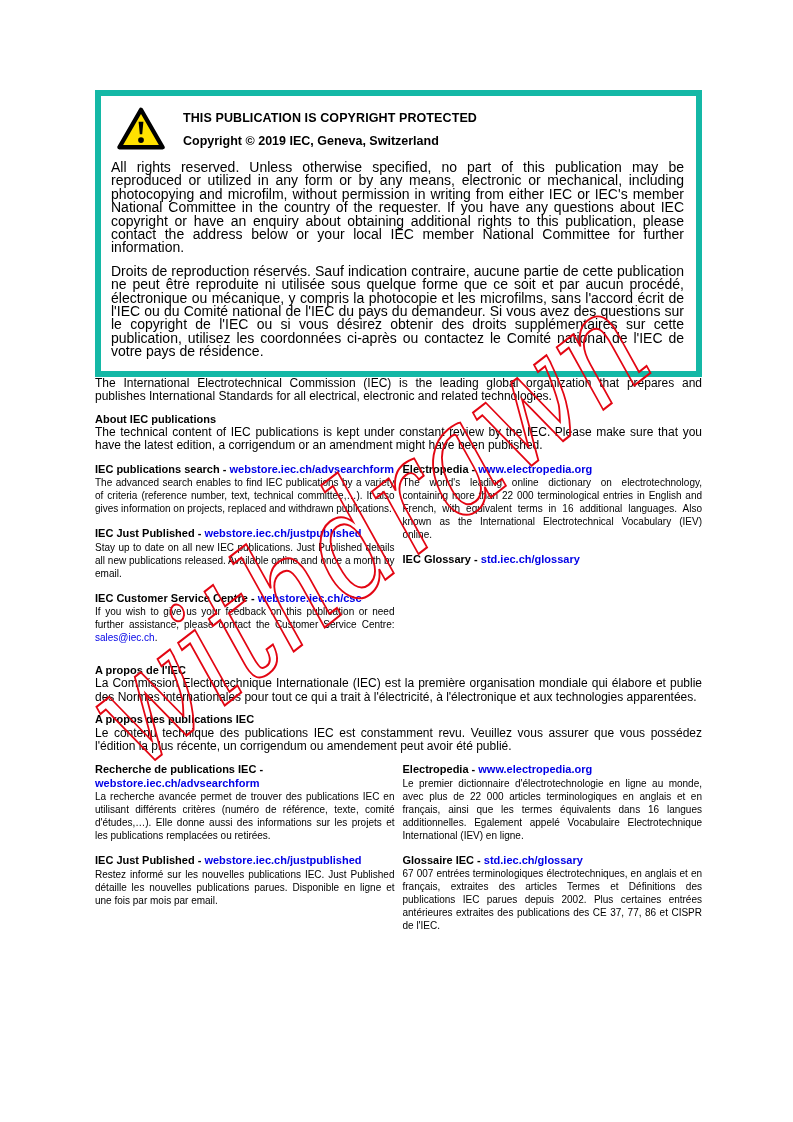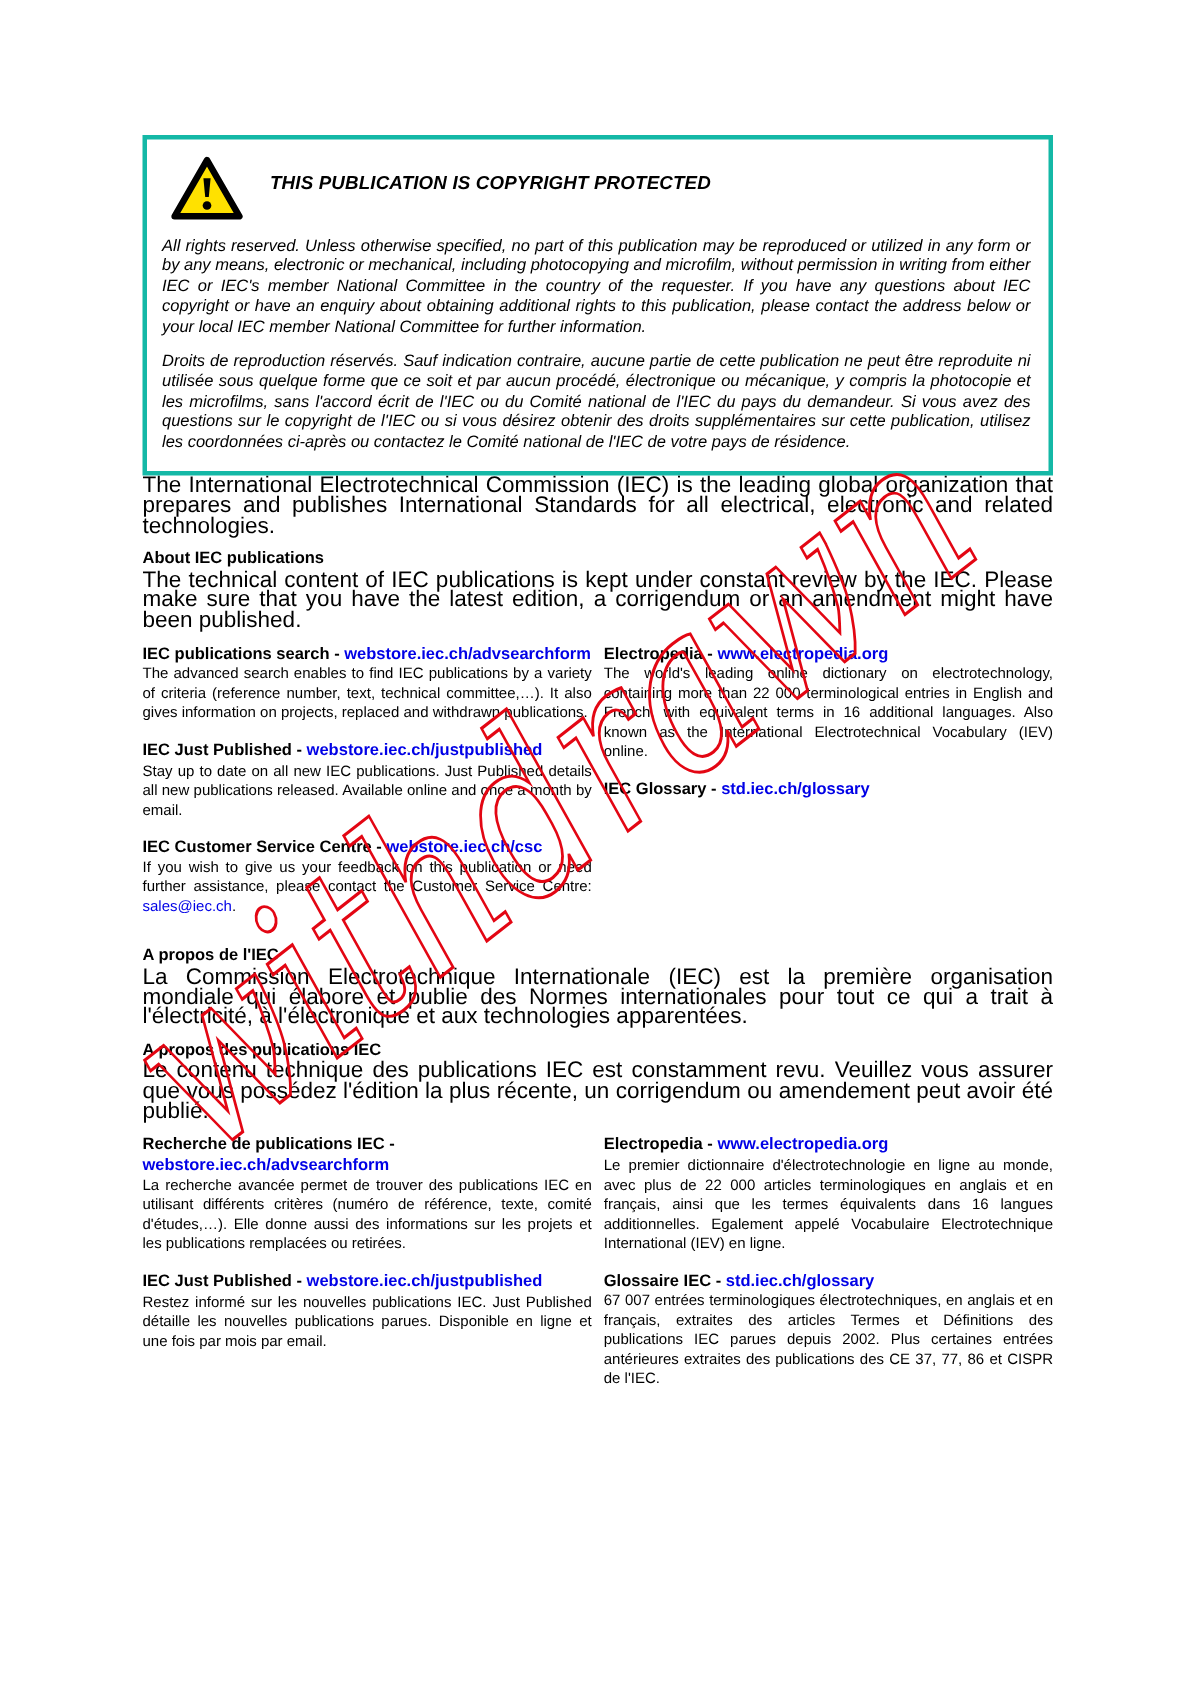--- a/index.html
+++ b/index.html
@@ -4,37 +4,37 @@
 <style>
   * { margin:0; padding:0; box-sizing:border-box; }
   html,body { background:#ffffff; }
   body {
     width:793px; height:1122px; position:relative; overflow:hidden;
     font-family:"Liberation Sans", sans-serif; color:#000;
   }
   .page { position:absolute; inset:0; padding:90px 91px 0 95px; }
 
   
-  .copyright-box { border:3px solid #14b8a6; padding:6px 12px 12px 10px; background:#fff;font-style:italic; }
+  .copyright-box { border:6px solid #14b8a6; padding:6px 12px 12px 10px; background:#fff; }
   .box-header { display:flex; align-items:center; column-gap:18px; margin:4px 0 2px 6px; }
   .warn-icon svg { width:48px; height:45px; display:block; }
   .box-titles { padding-top:2px; }
   .box-title { font-size:12.5px; font-weight:bold; letter-spacing:.1px; margin-bottom:9px; }
   .box-subtitle { font-size:12.5px; font-weight:bold; }
-  .box-para { font-size:11px; line-height:13.4px; text-align:justify; margin-top:10px; }
+  .box-para { font-size:14px; line-height:13.4px; text-align:justify; margin-top:10px; }
   .address-row { display:flex; font-size:11px; line-height:13.4px; margin-top:10px; }
   .address-col { width:223px; flex:0 0 auto; }
   .contact-col div, .contact-col a { display:block; }
 
   .lnk { color:#0000e6; text-decoration:none; cursor:pointer; }
 
   
   .sec-head { font-size:11px; font-weight:bold; margin-top:9px; line-height:13.4px; }
   .sec-head.first { margin-top:8px; }
-  .sec-body { font-size:15px; line-height:13.4px; text-align:justify; }
+  .sec-body { font-size:12px; line-height:13.4px; text-align:justify; }
   .cols { display:flex; column-gap:8px; margin-top:10px;justify-content:center; }
   .col { flex:1 1 0; min-width:0; }
   .blk + .blk { margin-top:12px; }
   .blk-head { font-size:11px; font-weight:bold; line-height:13.4px; white-space:nowrap; }
   .blk-head .lnk { font-weight:bold; }
   .blk-body { font-size:10px; line-height:13px; text-align:justify; }
   .fr-section { margin-top:20px; }
 
   
   .watermark { position:absolute; left:0; top:0; width:793px; height:1122px; pointer-events:none; }
@@ -52,20 +52,21 @@
     <div class="box-header">
       <span class="warn-icon">
         <svg viewBox="0 0 100 92" aria-hidden="true">
           <path d="M50 7 L95 85 L5 85 Z" fill="#ffe100" stroke="#000" stroke-width="9" stroke-linejoin="round"></path>
           <path d="M45 32 h10 l-2.5 26 h-5 Z" fill="#000"></path>
           <circle cx="50" cy="70" r="6" fill="#000"></circle>
         </svg>
       </span>
       <div class="box-titles">
         <div class="box-title">THIS PUBLICATION IS COPYRIGHT PROTECTED</div>
+        <div class="box-subtitle">Copyright © 2019 IEC, Geneva, Switzerland</div>
       </div>
     </div>
     <p class="box-para">All rights reserved. Unless otherwise specified, no part of this publication may be reproduced or utilized in any form or by any means, electronic or mechanical, including photocopying and microfilm, without permission in writing from either IEC or IEC's member National Committee in the country of the requester. If you have any questions about IEC copyright or have an enquiry about obtaining additional rights to this publication, please contact the address below or your local IEC member National Committee for further information.</p>
     <p class="box-para">Droits de reproduction réservés. Sauf indication contraire, aucune partie de cette publication ne peut être reproduite ni utilisée sous quelque forme que ce soit et par aucun procédé, électronique ou mécanique, y compris la photocopie et les microfilms, sans l'accord écrit de l'IEC ou du Comité national de l'IEC du pays du demandeur. Si vous avez des questions sur le copyright de l'IEC ou si vous désirez obtenir des droits supplémentaires sur cette publication, utilisez les coordonnées ci-après ou contactez le Comité national de l'IEC de votre pays de résidence.</p>
   </div>
 
   <section class="lang-section">
     <p class="sec-body">The International Electrotechnical Commission (IEC) is the leading global organization that prepares and publishes International Standards for all electrical, electronic and related technologies.</p>
     <h3 class="sec-head">About IEC publications</h3>
     <p class="sec-body">The technical content of IEC publications is kept under constant review by the IEC. Please make sure that you have the latest edition, a corrigendum or an amendment might have been published.</p>

